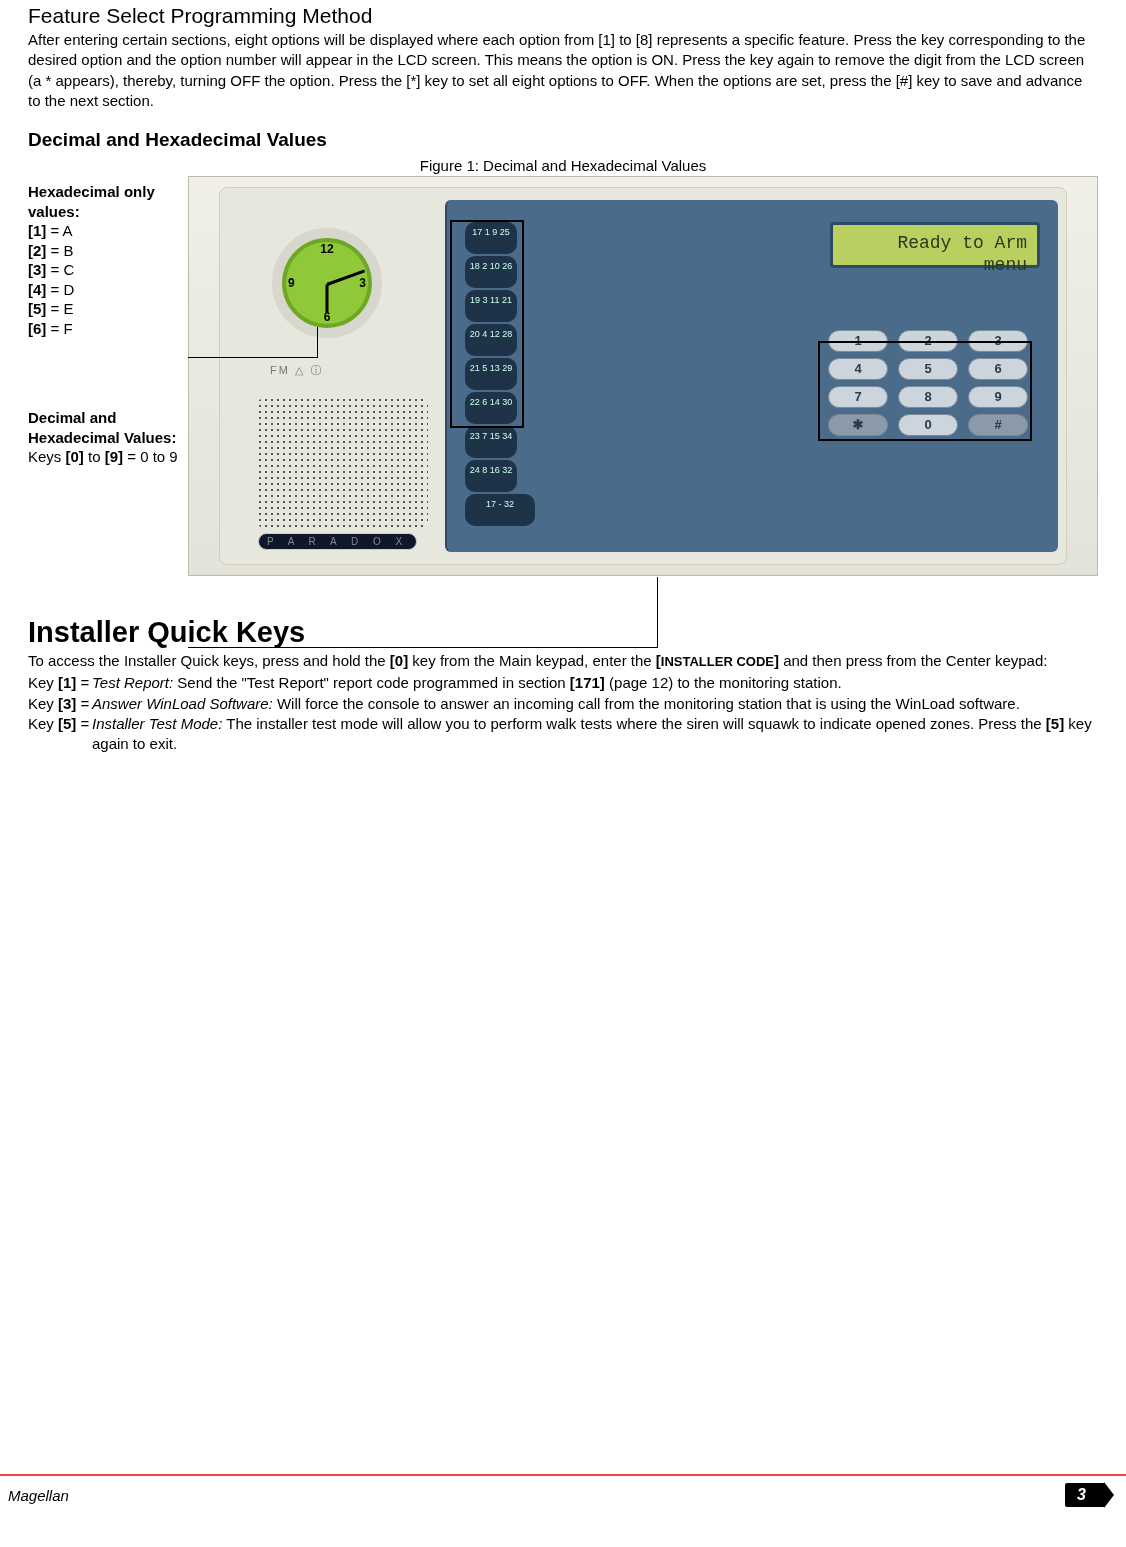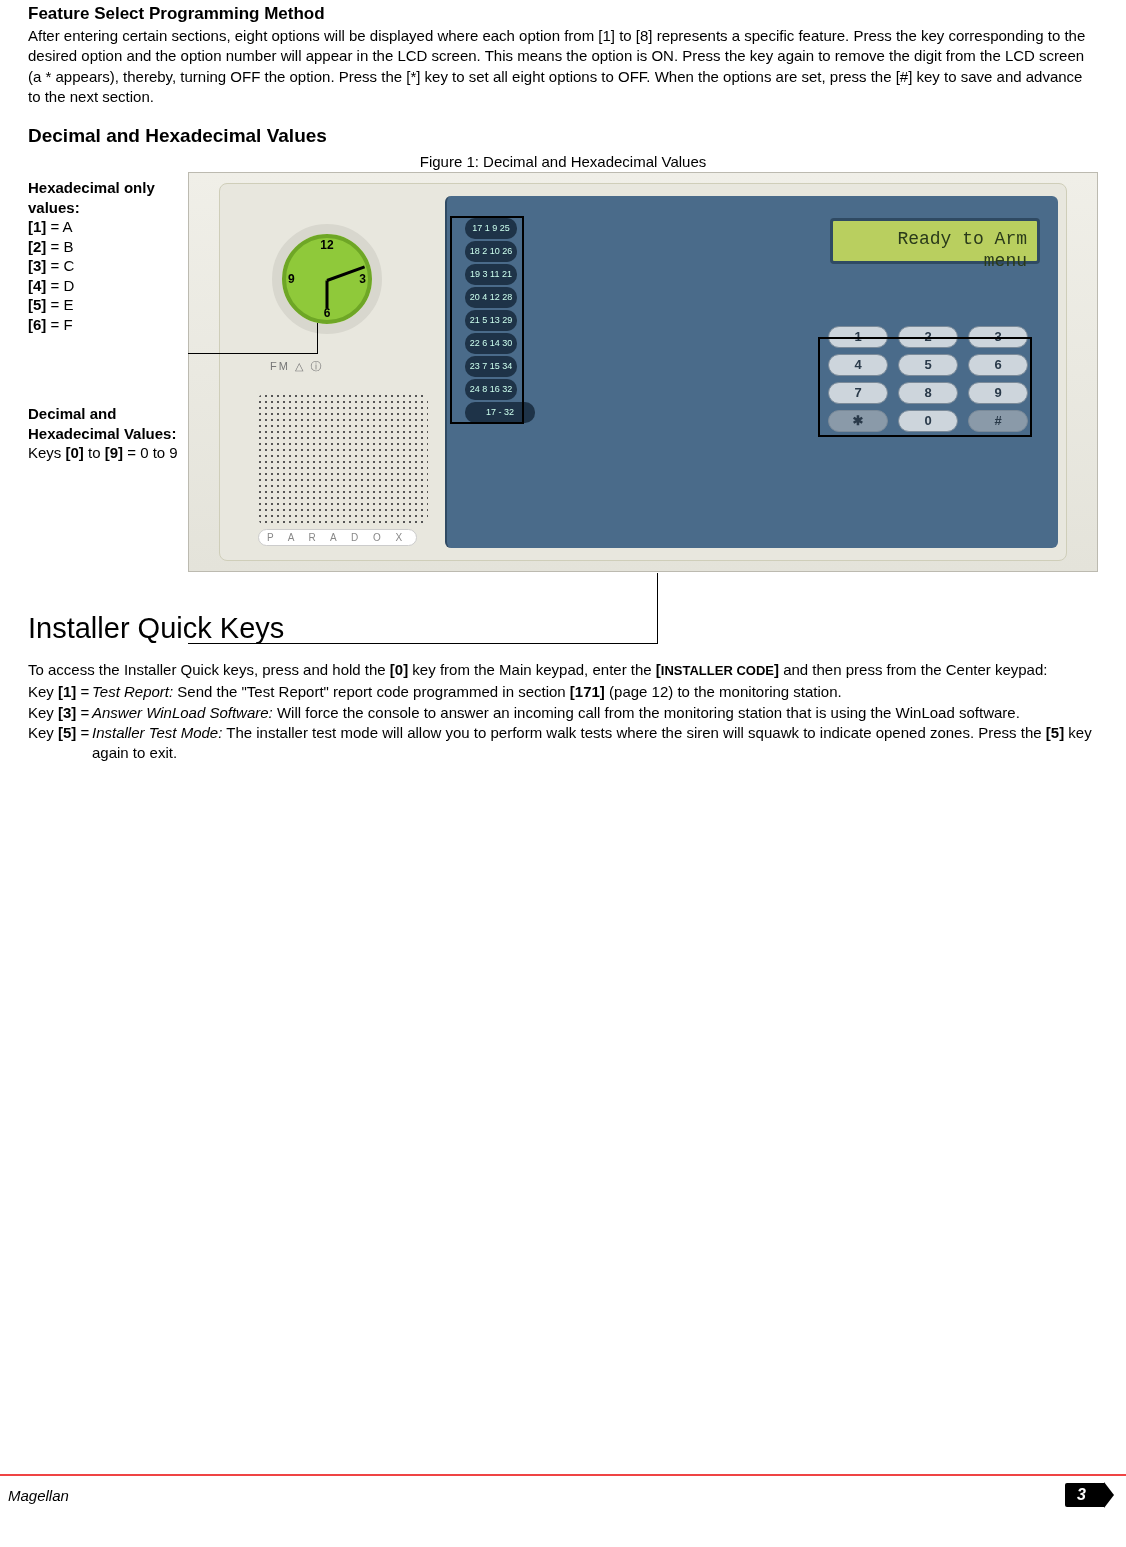--- a/index.html
+++ b/index.html
@@ -1,18 +1,18 @@
 <!DOCTYPE html>
 <html><head>
 <meta charset="utf-8">
 <style>
   * { box-sizing: border-box; margin: 0; padding: 0; }
   body { font-family: Arial, Helvetica, sans-serif; font-size: 15px; color: #000; width: 1126px; background: #fff; }
   .page { padding: 0 28px 0 28px; min-height: 1510px; position: relative; }
-  h2.section { font-size: 17px; font-weight: bold; margin-top: 4px; margin-bottom: 2px; }
+  h2.section { font-size: 21px; font-weight: normal; margin-top: 4px; margin-bottom: 2px; }
   p.body { line-height: 1.35; margin-bottom: 14px; }
   h2.section2 { font-size: 19px; font-weight: bold; margin-top: 18px; margin-bottom: 6px; }
   .figcaption { text-align: center; font-size: 15px; margin-bottom: 2px; }
   .figwrap { display: flex; align-items: flex-start; }
   .leftlabels { width: 160px; flex: 0 0 160px; padding-top: 6px; font-size: 15px; line-height: 1.3; }
   .leftlabels .block { margin-bottom: 70px; }
   .leftlabels .block2 { margin-top: 10px; }
   .device { flex: 1; height: 400px; background: linear-gradient(#f0efe8,#e4e3da); border: 1px solid #bcbab0; position: relative; }
   
   .device-inner { position:absolute; left:30px; right:30px; top:10px; bottom:10px; background:#e8e7de; border:1px solid #cfceb9; border-radius:8px; }
@@ -21,35 +21,35 @@
   .clock::after { content:""; position:absolute; left:50%; top:50%; width:28px; height:3px; background:#000; transform-origin:left center; transform:rotate(90deg);}
   .clock .twelve{position:absolute;top:4px;left:50%;transform:translateX(-50%);font-size:12px;font-weight:bold;}
   .clock .three{position:absolute;right:6px;top:50%;transform:translateY(-50%);font-size:12px;font-weight:bold;}
   .clock .six{position:absolute;bottom:4px;left:50%;transform:translateX(-50%);font-size:12px;font-weight:bold;}
   .clock .nine{position:absolute;left:6px;top:50%;transform:translateY(-50%);font-size:12px;font-weight:bold;}
   .fmrow { position:absolute; left:50px; top:175px; font-size:11px; color:#777; letter-spacing:2px;}
   .speaker { position:absolute; left:38px; top:210px; width:170px; height:130px; background: radial-gradient(circle at 2px 2px, #555 1px, transparent 1.2px); background-size:6px 6px; border-radius:6px;}
   .rightpanel { position:absolute; left:225px; top:12px; right:8px; bottom:12px; background:#4a6b8a; border-radius:6px; border-left:2px solid #2f4a63;}
   .lcd { position:absolute; right:18px; top:22px; width:210px; height:46px; background:#b9cf5f; border:3px solid #2f4a63; border-radius:4px; font-family:"Courier New",monospace; font-size:18px; color:#2a3a1a; padding:8px 10px; text-align:right; line-height:1.2;}
   .zonecol { position:absolute; left:18px; top:22px; display:flex; flex-direction:column; gap:2px;}
-  .zonecol .zbtn { width:52px; height:21px; background:#1e3348; border-radius:10px; color:#cfe; font-size:9px; text-align:center; line-height:20px; font-family:Arial;}
+  .zonecol .zbtn { width:52px; height:32px; background:#1e3348; border-radius:10px; color:#cfe; font-size:9px; text-align:center; line-height:20px; font-family:Arial;}
   .zonewide { width:70px !important;}
   .keypad { position:absolute; right:30px; top:130px; width:200px; display:grid; grid-template-columns:repeat(3,1fr); gap:6px 10px;}
   .keypad .kbtn { height:22px; background:#cdd5dc; border:1px solid #7a8a99; border-radius:11px; text-align:center; font-size:13px; line-height:20px; color:#2a3a4a; font-weight:bold;}
   .keypad .kbtn.dark{background:#8a9aa9;}
   .box1 { position:absolute; border:2px solid #000; left:230px; top:32px; width:74px; height:208px; pointer-events:none;}
   .box2 { position:absolute; border:2px solid #000; right:34px; top:153px; width:214px; height:100px; pointer-events:none;}
-  .logo { position:absolute; left:38px; bottom:14px; font-size:10px; letter-spacing:6px; color:#888; border:1px solid #ccc; padding:2px 8px; border-radius:10px; background:#ffffff;}
+  .logo { position:absolute; left:38px; bottom:14px; font-size:10px; letter-spacing:6px; color:#888; border:1px solid #ccc; padding:2px 8px; border-radius:10px; background:#0f172a;}
   
   .line1 { position:absolute; left:160px; top:200px; width:130px; height:1px; background:#000; z-index:30;}
   .line1v { position:absolute; left:289px; top:170px; width:1px; height:30px; background:#000; z-index:30;}
   .line2 { position:absolute; left:160px; top:490px; width:470px; height:1px; background:#000; z-index:30;}
   .line2v { position:absolute; left:629px; top:420px; width:1px; height:71px; background:#000; z-index:30;}
   .figcontainer { position:relative; }
-  h1.big { font-size: 29px; font-weight: normal; margin-top: 40px; margin-bottom: 15px; }
+  h1.big { font-size: 29px; font-weight: bold; margin-top: 40px; margin-bottom: 2px; }
   p.intro { line-height: 1.35; }
   .keylist { margin-top: 2px; }
   .keylist .row { display:flex; line-height:1.35; margin-bottom:0px;}
   .keylist .kl { flex:0 0 64px; }
   .keylist .kd { flex:1; }
   .fnname { font-style: italic; }
   .sc { font-variant: small-caps; font-size:13px;}
   .footer { position:absolute; bottom:0; left:0; right:0; border-top:2px solid #ef4444; padding:6px 12px 6px 8px; display:flex; justify-content:space-between; align-items:center; font-style:italic;}
   .footer .pg { background:#000; color:#fff; font-weight:bold; font-style:italic; padding:3px 18px 3px 12px; font-size:16px; border-radius:2px 0 0 2px;}
   .pgwrap{display:flex;align-items:center;}

